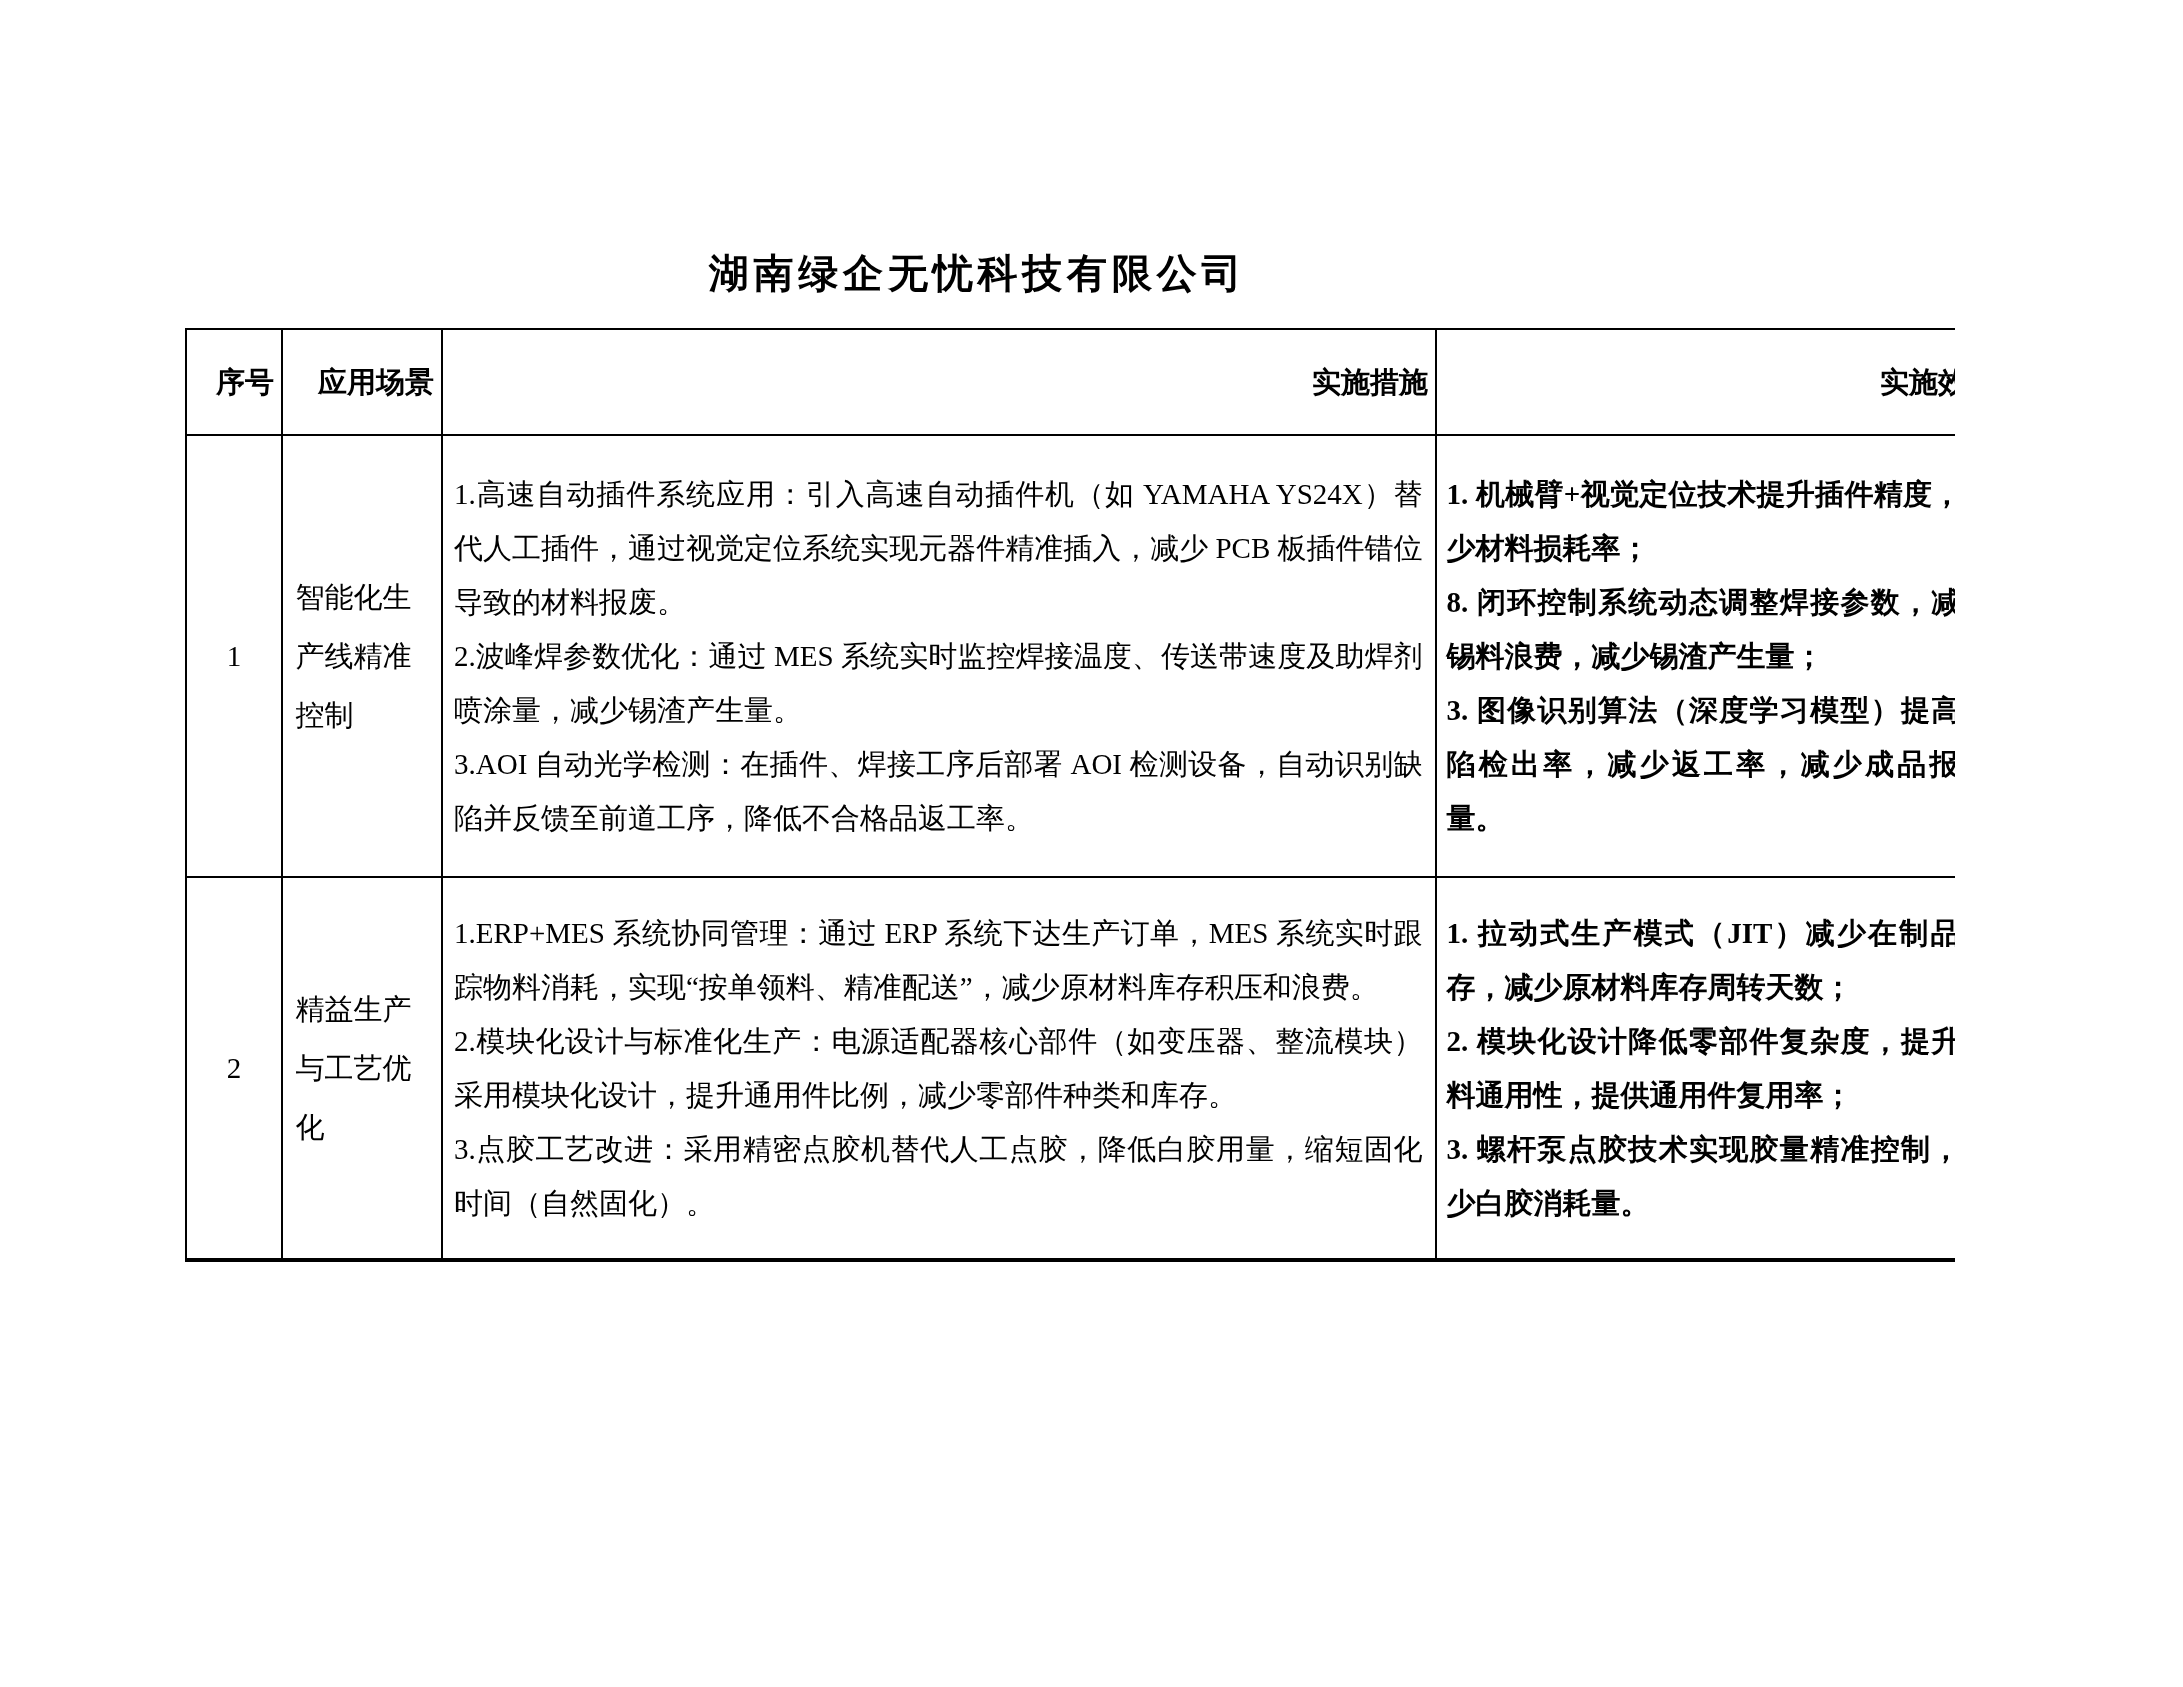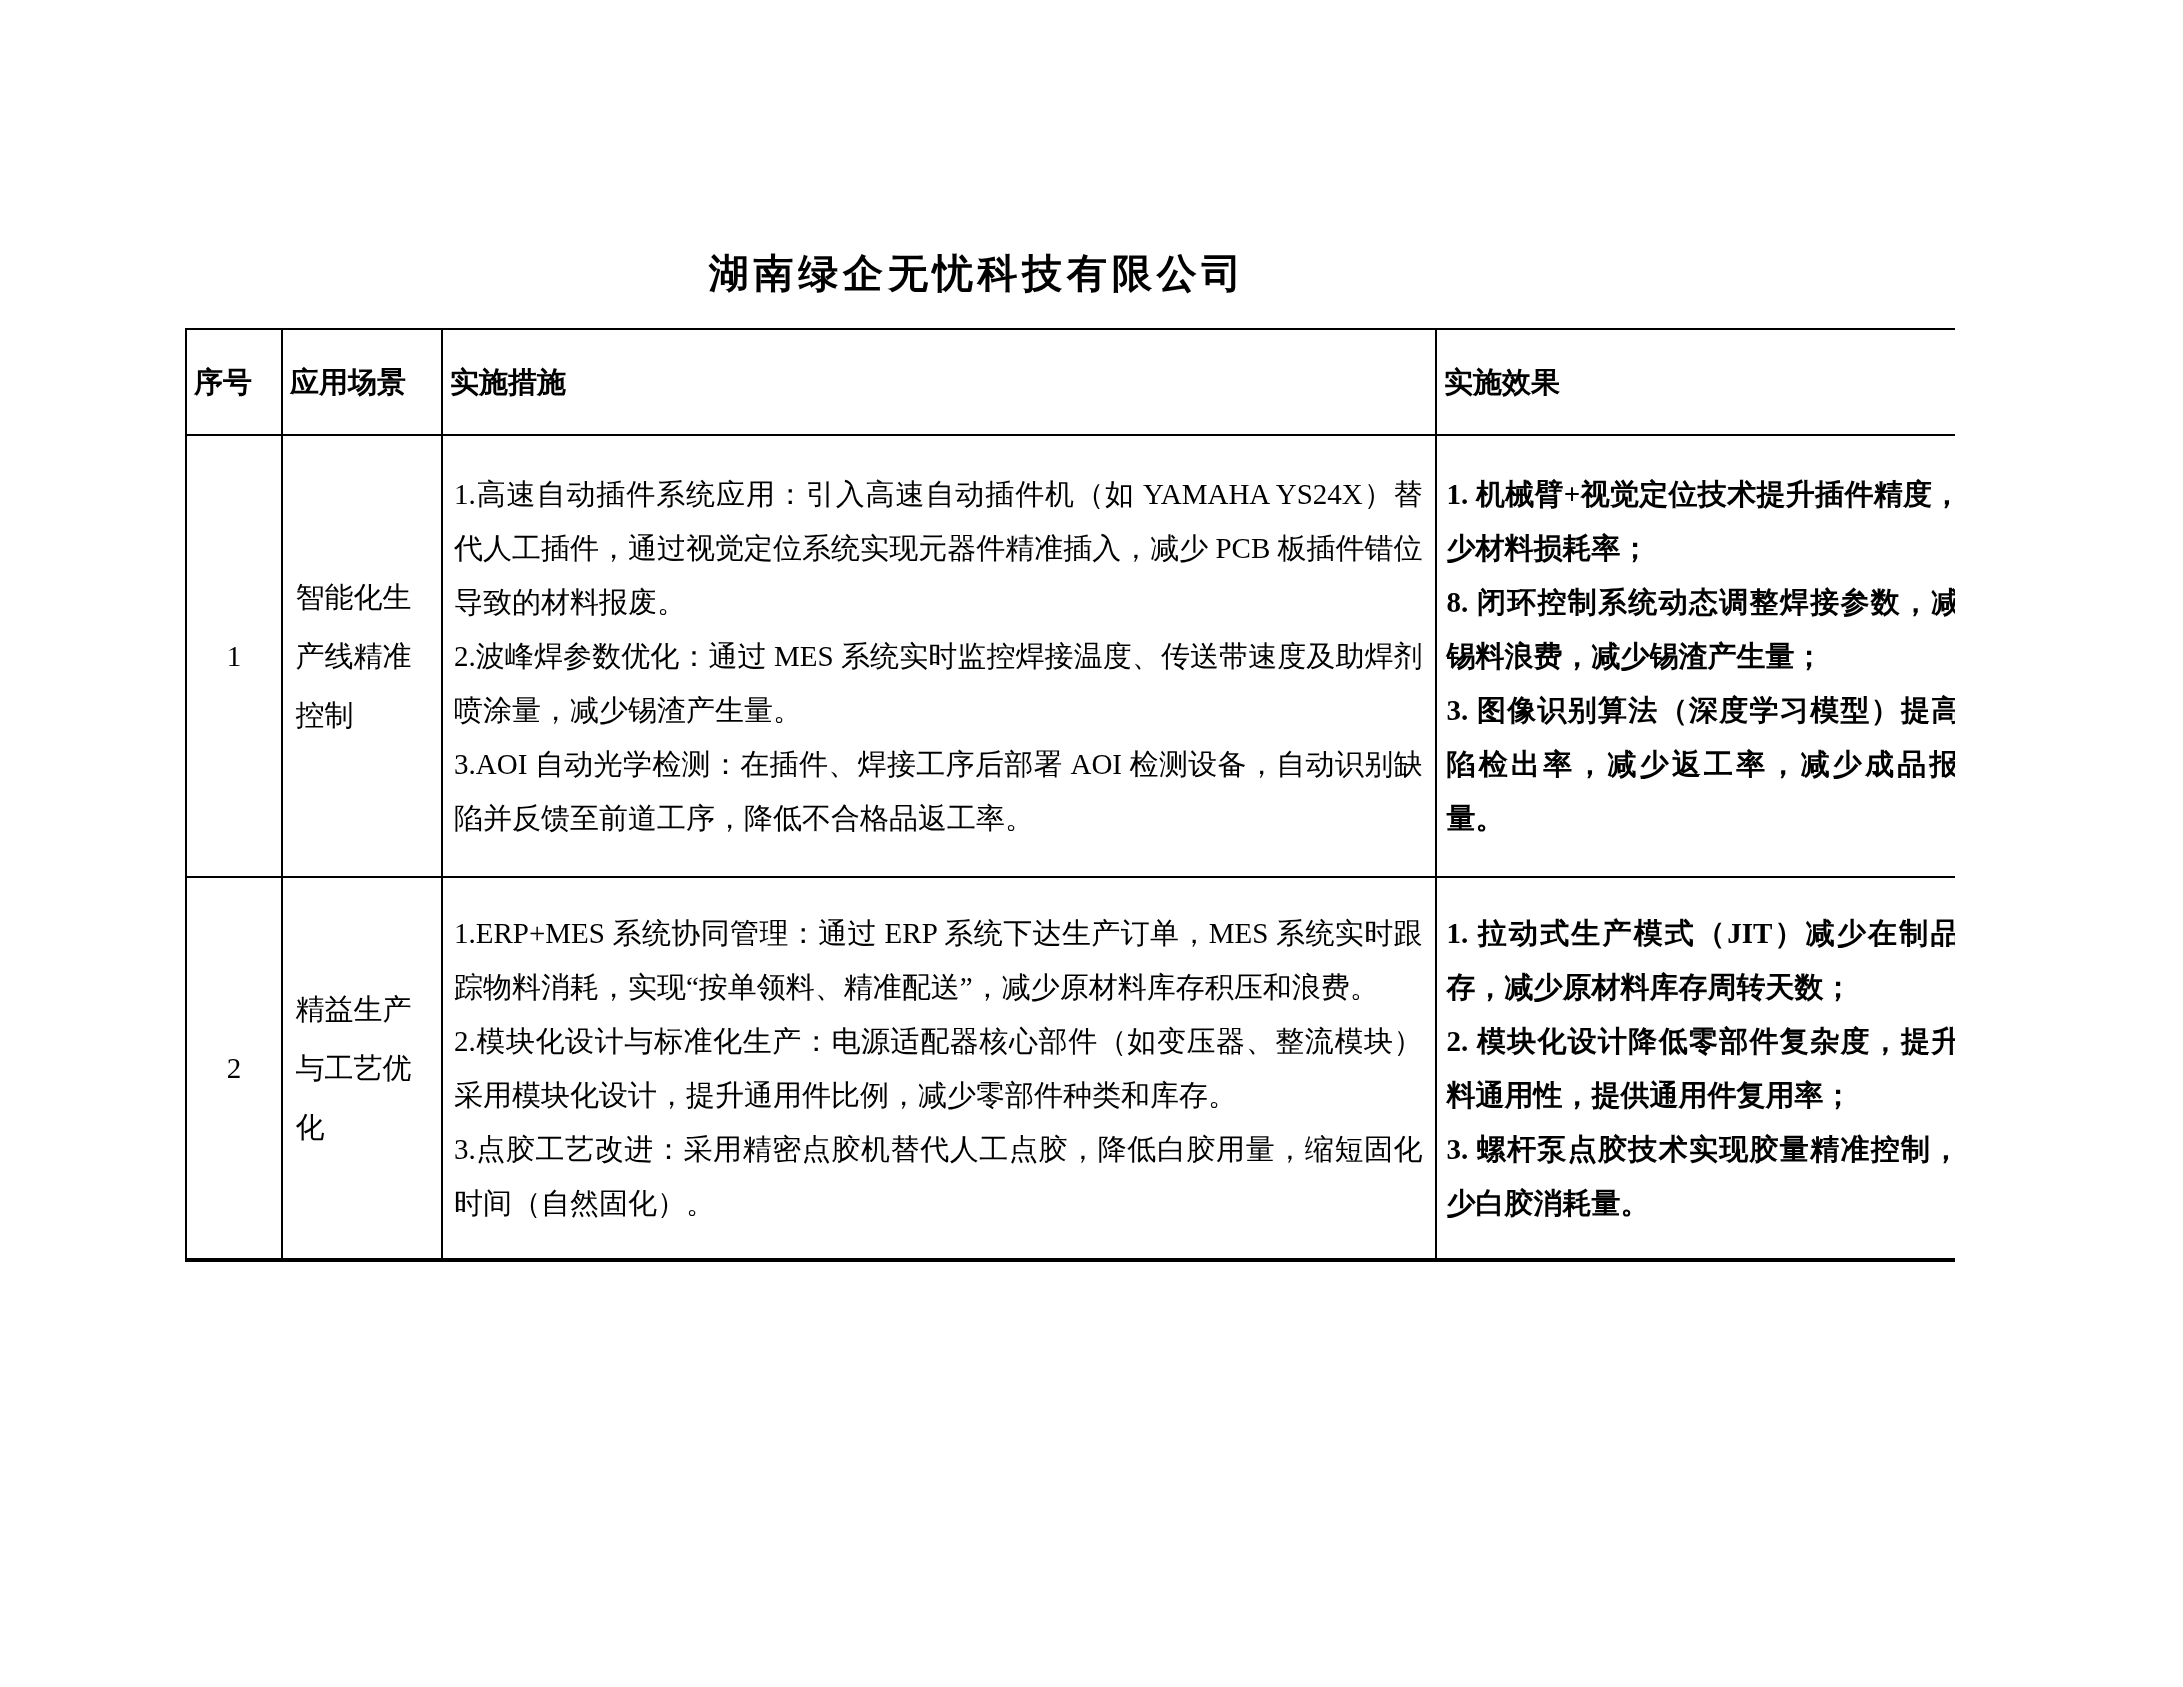--- a/index.html
+++ b/index.html
@@ -48,21 +48,21 @@
   table.case-table col.c-effects  { width: 568px; }
   table.case-table th,
   table.case-table td {
     border: 2.1px solid #000;
     vertical-align: middle;
     font-size: 29px;
   }
   table.case-table thead tr { height: 106px; }
   table.case-table th {
     font-weight: bold;
-    text-align: left;
+    text-align: right;
     line-height: 41px;
     padding: 6.9px;
   }
   tr.row-1 { height: 442px; }
   tr.row-2 { height: 383px; }
   td.cell-no {
     text-align: center;
     line-height: 41px;
   }
   td.cell-scenario {

